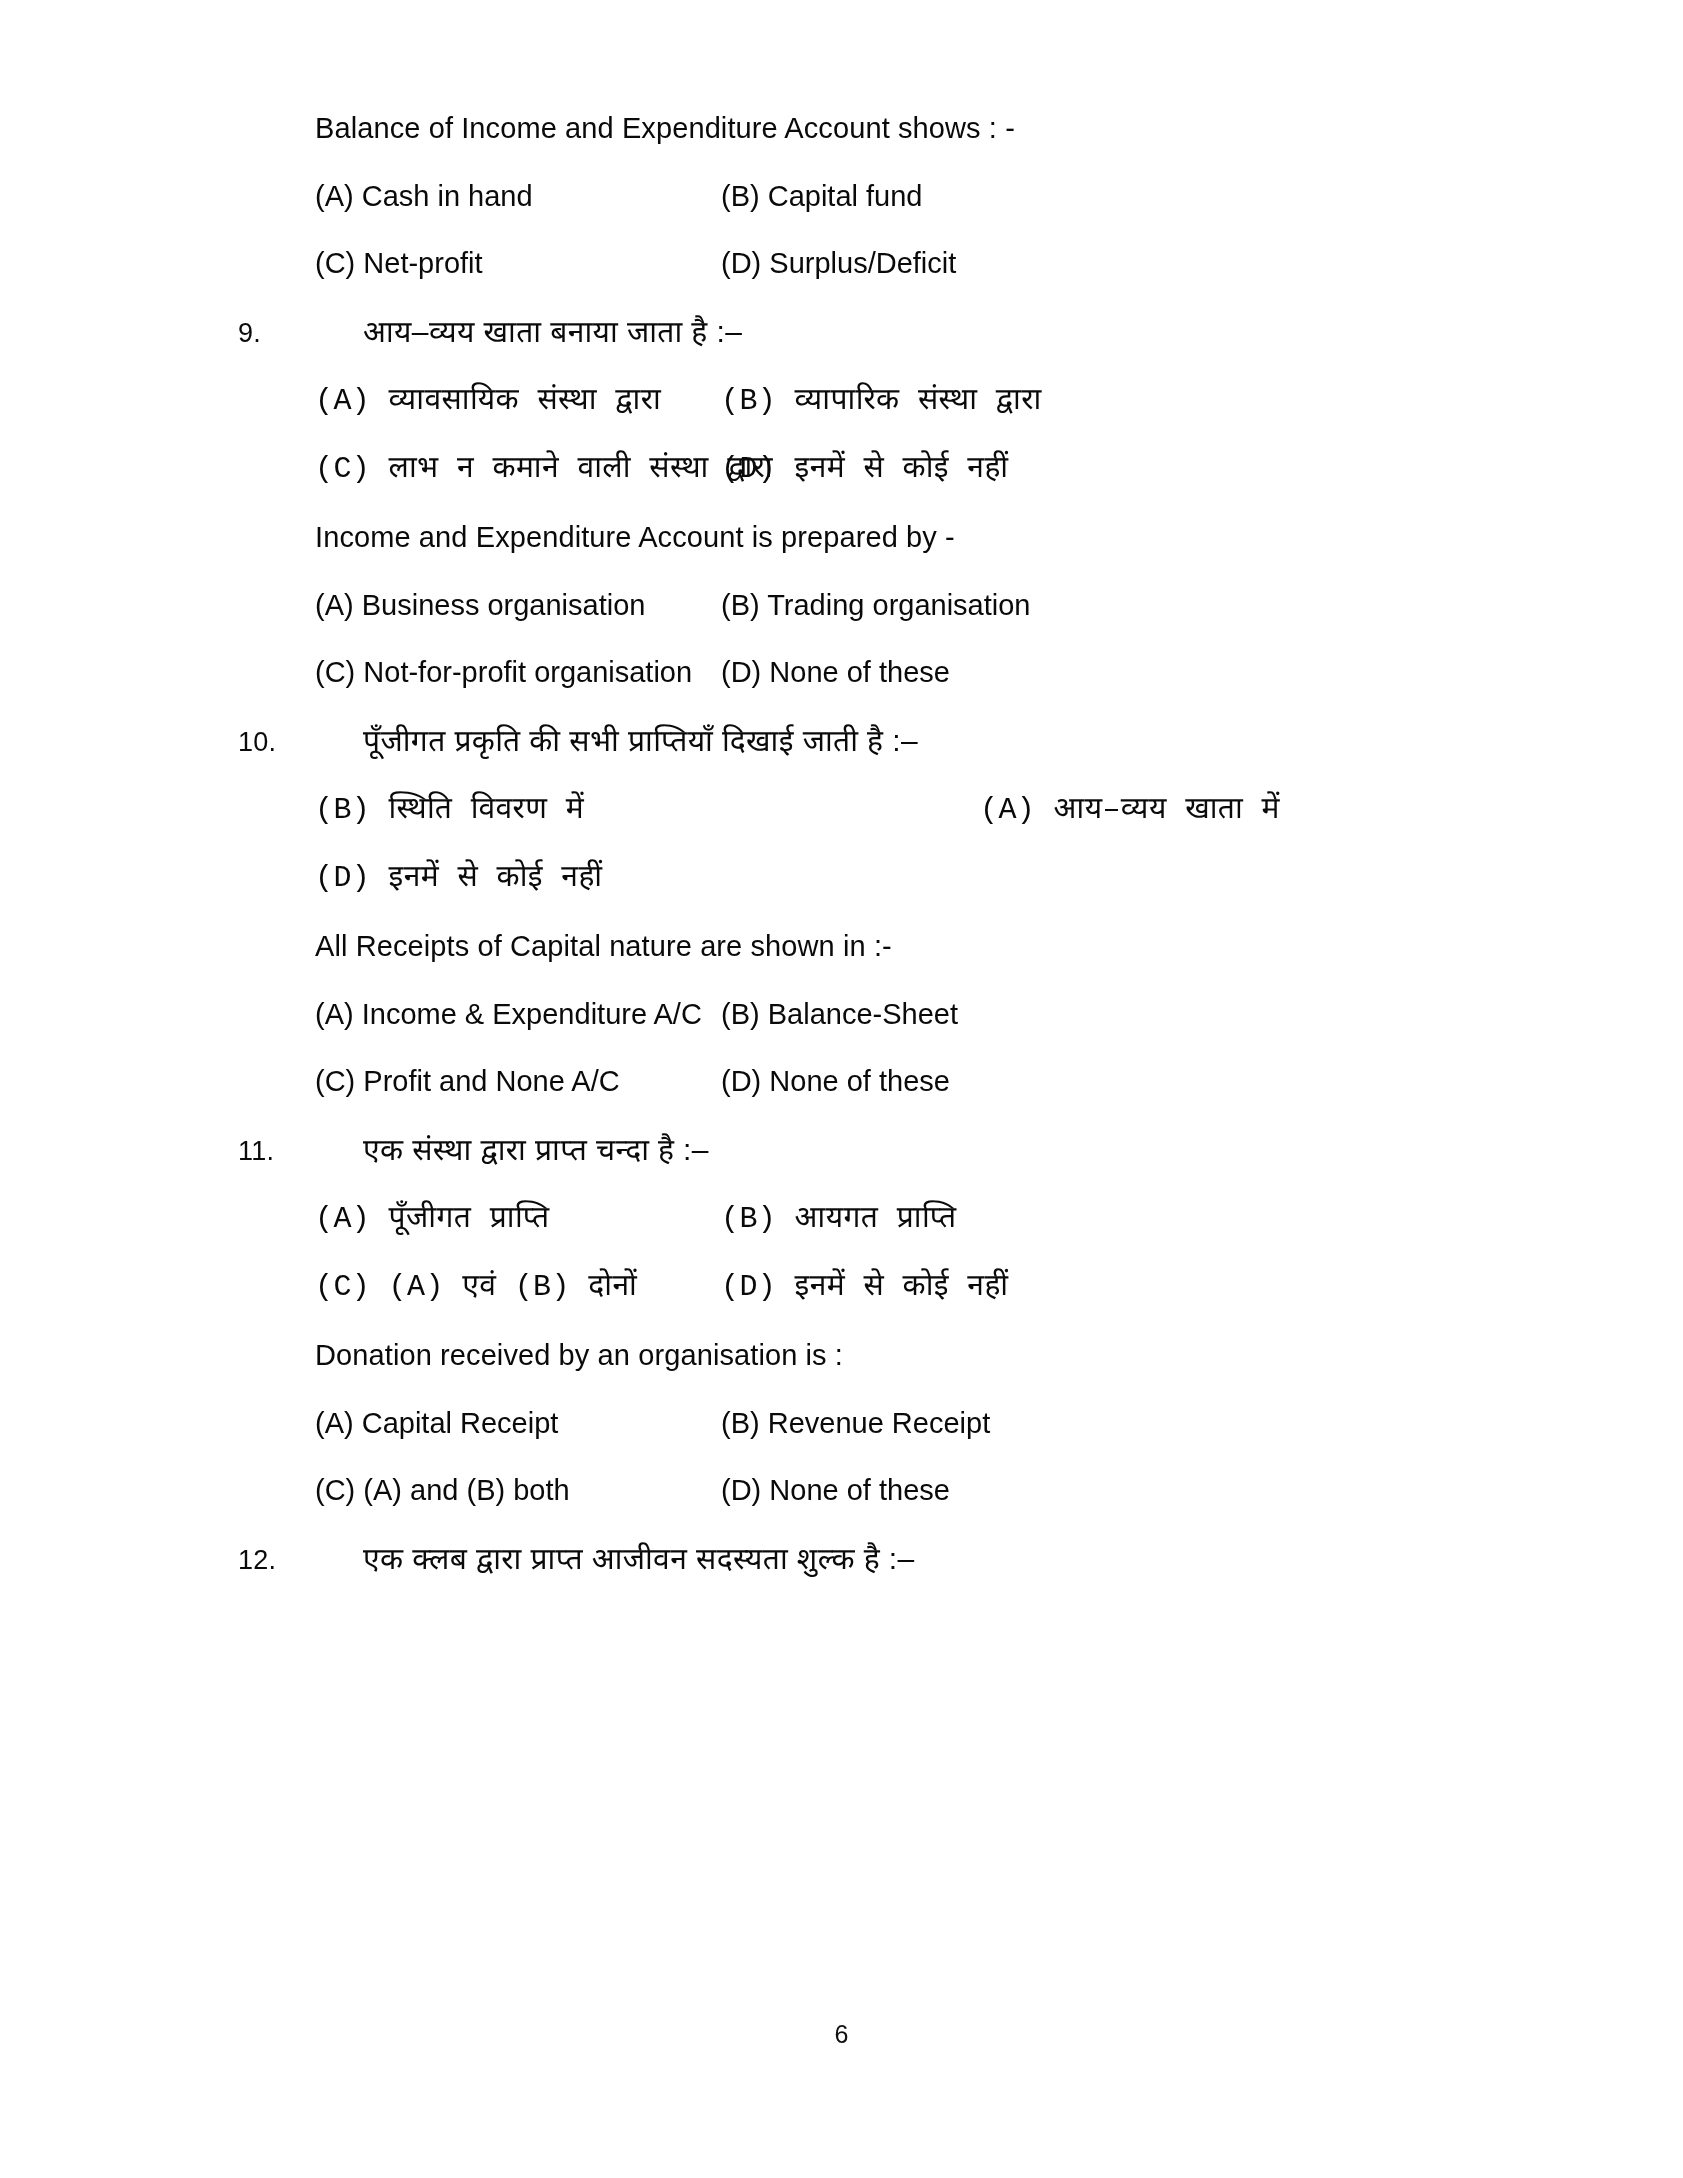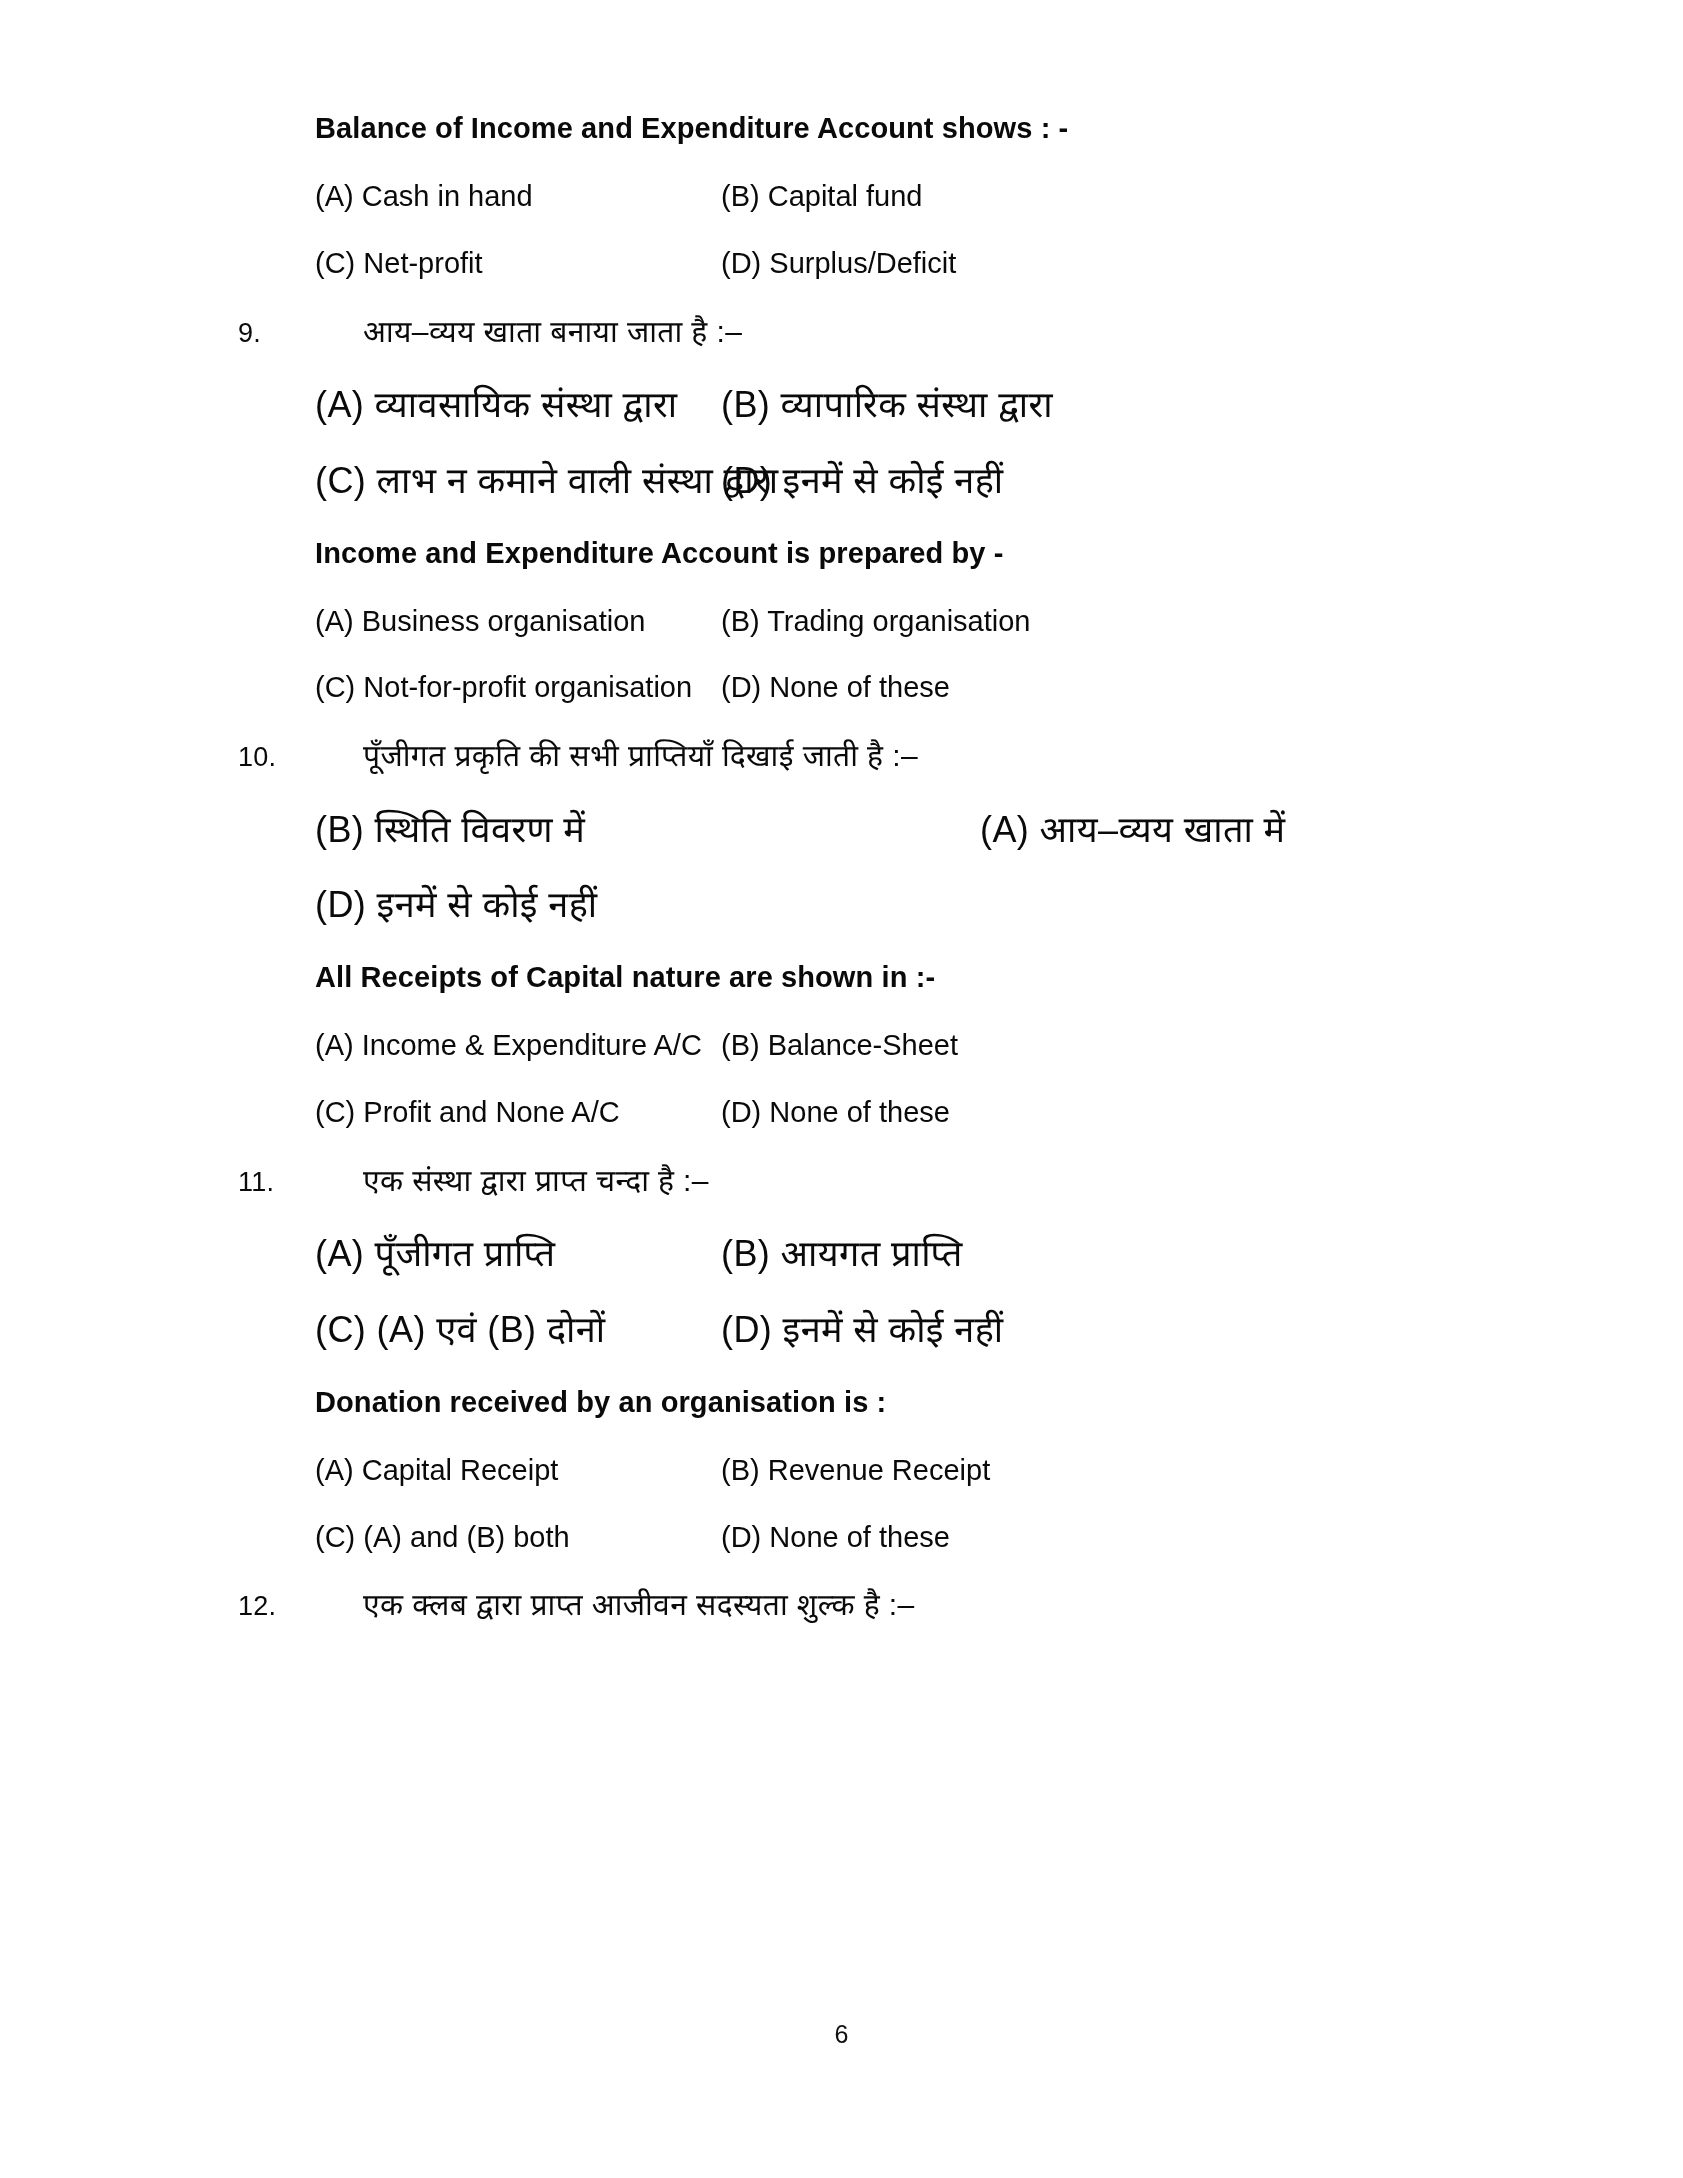--- a/index.html
+++ b/index.html
@@ -51,21 +51,20 @@
     line-height: 1.35;
   }
   .qtext.hi {
     font-size: 30px;
     letter-spacing: 0.4px;
     margin-left: 48px;
   }
   .qtext.en {
     font-size: 29px;
     letter-spacing: 0.1px;
-    font-weight: bold;
   }
 
   
   .stemline {
     display: flex;
     align-items: baseline;
     margin-bottom: 30px;
   }
   .stemline .spacer {
     width: 77px;
@@ -81,22 +80,23 @@
   .optrow .spacer {
     width: 77px;
     flex: 0 0 77px;
   }
   .opt {
     font-size: 29px;
     line-height: 1.3;
     white-space: nowrap;
   }
   .opt.hi {
-    font-size: 36px;
+    font-size: 30px;
     letter-spacing: 0.4px;
+    font-family: Liberation Mono, monospace;
   }
   .opt.col-a {
     width: 406px;
     flex: 0 0 406px;
   }
   .opt.col-b {
     flex: 1 1 auto;
   }
 
   

